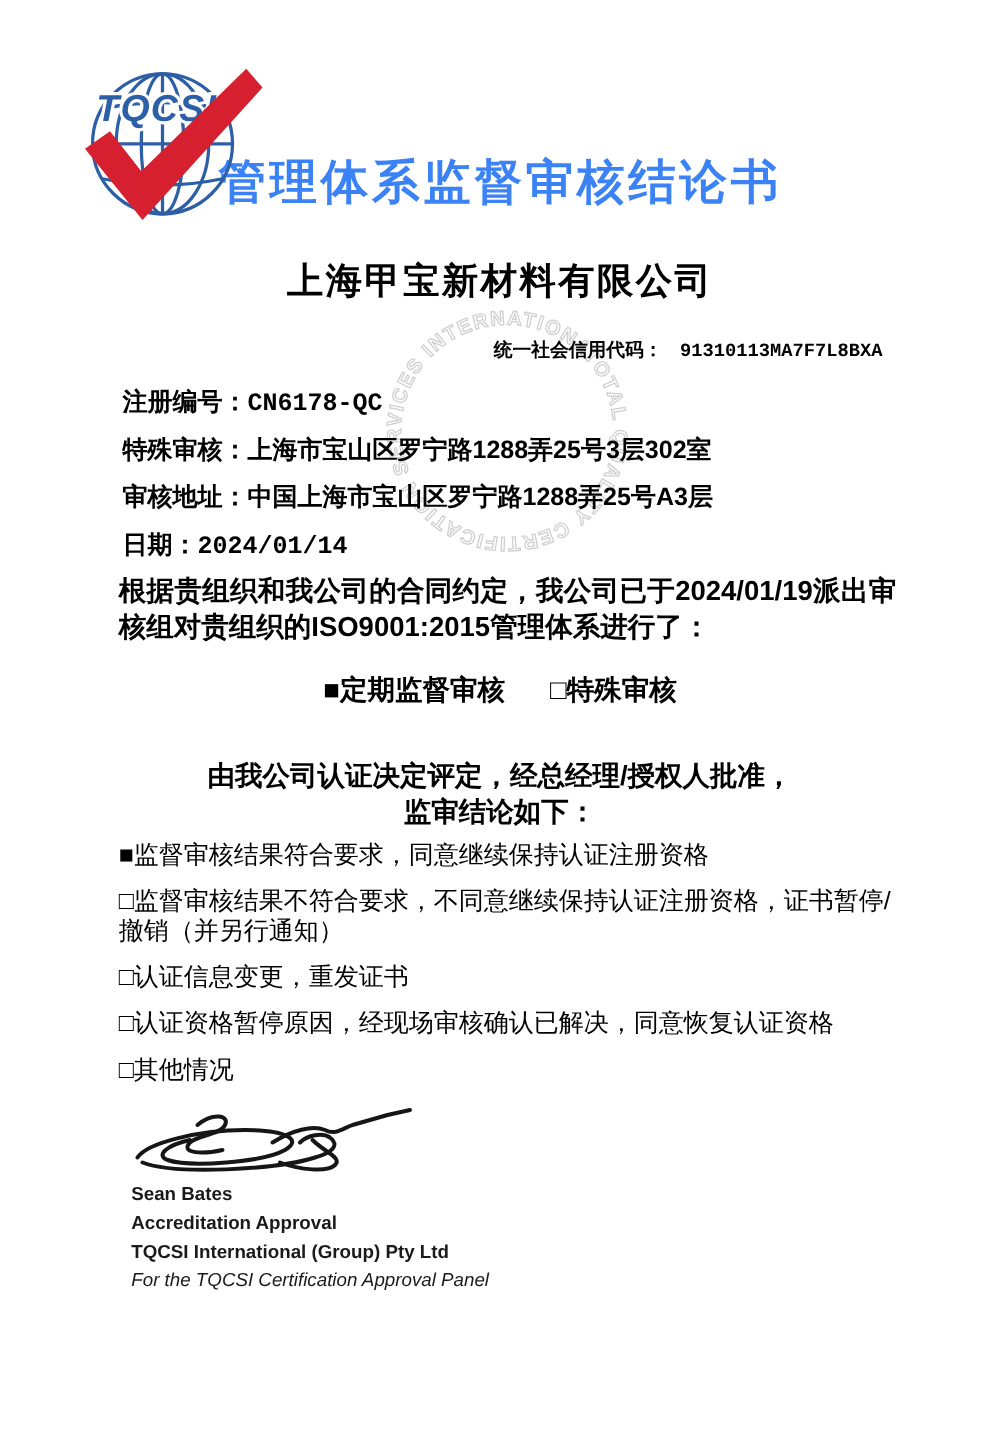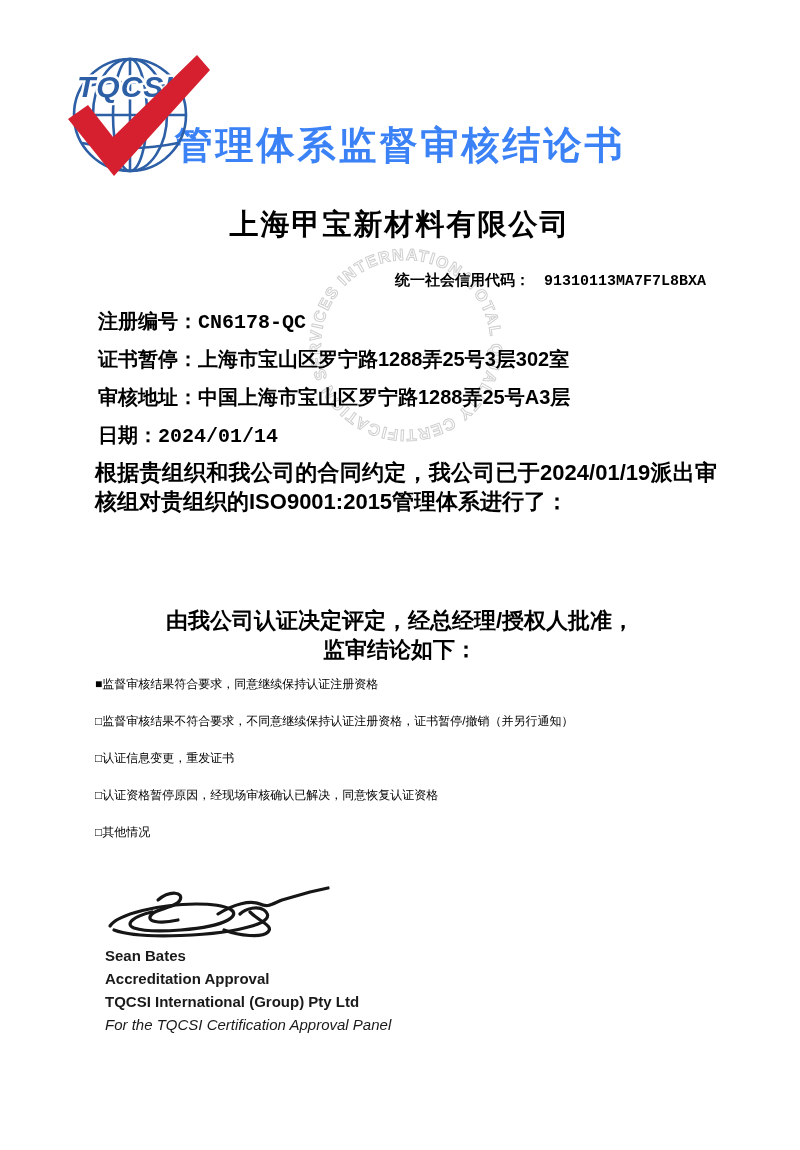--- a/index.html
+++ b/index.html
@@ -57,21 +57,21 @@
     position:absolute; left:0; top:537px; width:100%; z-index:1;
     text-align:center; font-size:22px; font-weight:600; color:#000;
   }
   .audit-type-row .opt { margin:0 15px; }
   .decision-heading {
     position:absolute; left:0; top:606px; width:100%; z-index:1;
     text-align:center; font-size:22px; line-height:29px; font-weight:700; color:#000;
   }
   .conclusion-list { position:absolute; left:95px; top:672px; width:628px; z-index:1; }
   .conclusion-item {
-    font-size:12px; line-height:24px; font-weight:500;
+    font-size:20px; line-height:24px; font-weight:500;
     color:#000; margin-bottom:13px;
   }
   
   .signature-svg { position:absolute; left:100px; top:878px; width:235px; height:72px; z-index:1; }
   .footer-block { position:absolute; left:105px; top:944px; z-index:1; }
   .footer-line { font-size:15px; line-height:23px; font-weight:bold; color:#1a1a1a; }
   .footer-line.italic { font-weight:normal; font-style:italic; }
 </style>
 </head>
 <body>
@@ -106,32 +106,36 @@
 
   <div class="credit-line">
     <span>统一社会信用代码：</span><span class="code">91310113MA7F7L8BXA</span>
   </div>
 
   <div class="fields">
     <div class="field-row">
       <span>注册编号：</span><span class="mono">CN6178-QC</span>
     </div>
     <div class="field-row">
-      <span>证书暂停：</span><span>上海市宝山区罗宁路1288弄25号3层302室</span>
+      <span>特殊审核：</span><span>上海市宝山区罗宁路1288弄25号3层302室</span>
     </div>
     <div class="field-row">
       <span>审核地址：</span><span>中国上海市宝山区罗宁路1288弄25号A3层</span>
     </div>
     <div class="field-row">
       <span>日期：</span><span class="mono">2024/01/14</span>
     </div>
   </div>
 
   <div class="main-paragraph">根据贵组织和我公司的合同约定，我公司已于2024/01/19派出审核组对贵组织的ISO9001:2015管理体系进行了：</div>
 
+  <div class="audit-type-row">
+    <span class="opt"><span>■</span><span>定期监督审核</span></span>
+    <span class="opt"><span>□</span><span>特殊审核</span></span>
+  </div>
 
   <div class="decision-heading">
     <div>由我公司认证决定评定，经总经理/授权人批准，</div>
     <div>监审结论如下：</div>
   </div>
 
   <div class="conclusion-list">
     <div class="conclusion-item"><span>■</span><span>监督审核结果符合要求，同意继续保持认证注册资格</span></div>
     <div class="conclusion-item"><span>□</span><span>监督审核结果不符合要求，不同意继续保持认证注册资格，证书暂停/撤销（并另行通知）</span></div>
     <div class="conclusion-item"><span>□</span><span>认证信息变更，重发证书</span></div>

